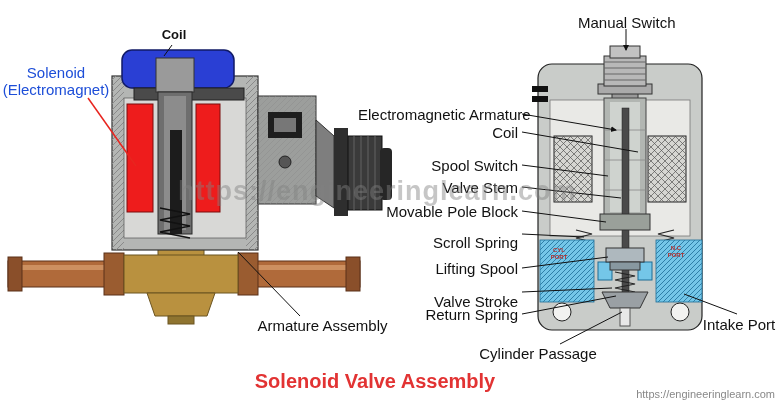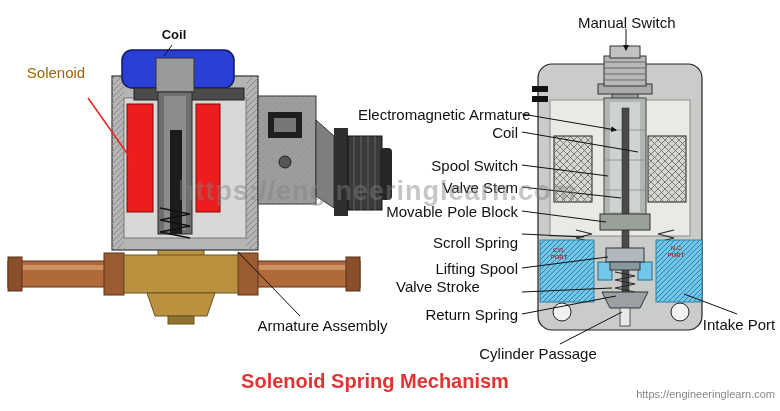--- a/index.html
+++ b/index.html
@@ -3,21 +3,21 @@
 <meta charset="utf-8">
 <style>
   html,body{margin:0;padding:0;background:#fff;}
   #stage{position:relative;width:780px;height:411px;background:#ffffff;overflow:hidden;
          font-family:"Liberation Sans",sans-serif;}
   #diagram-svg{position:absolute;left:0;top:0;}
   .label{position:absolute;font-size:15px;color:#111;line-height:1.15;white-space:nowrap;}
   .label.center{text-align:center;}
   .label.right{text-align:right;}
   .label.wrap{white-space:normal;}
-  .label.red{color:#a16207;}
+  .label.red{color:#1d4ed8;}
   .port-label{position:absolute;font-size:6px;font-weight:bold;color:#b03030;text-align:center;
               line-height:1.15;white-space:normal;}
   #title{position:absolute;left:185px;top:370px;width:380px;text-align:center;
          font-size:20px;font-weight:bold;color:#e23333;}
   #watermark-center{position:absolute;left:178px;top:176px;font-size:27px;font-weight:bold;
          color:rgba(128,128,128,0.45);letter-spacing:1px;}
   #watermark-corner{position:absolute;left:590px;top:388px;width:185px;text-align:right;
          font-size:11px;color:#888;}
 </style>
 </head>
@@ -170,39 +170,40 @@
         <line x1="560" y1="344" x2="622" y2="312"></line>
         <line x1="737" y1="314" x2="684" y2="294"></line>
       </g>
     </g>
   </svg>
 
   <div class="label center" style="left:148px;top:28px;width:52px;font-size:13px;font-weight:bold;">Coil</div>
 
   <div class="label center red wrap" style="left:2px;top:64px;width:108px;">
     <div>Solenoid</div>
+    <div>(Electromagnet)</div>
   </div>
 
   <div class="label center" style="left:250px;top:317px;width:145px;">Armature Assembly</div>
 
   <div class="label center" style="left:578px;top:14px;width:96px;">Manual Switch</div>
 
   <div class="label right" style="left:358px;top:106px;width:160px;">Electromagnetic Armature</div>
   <div class="label right" style="left:358px;top:124px;width:160px;">Coil</div>
   <div class="label right" style="left:358px;top:157px;width:160px;">Spool Switch</div>
   <div class="label right" style="left:358px;top:179px;width:160px;">Valve Stem</div>
   <div class="label right" style="left:358px;top:203px;width:160px;">Movable Pole Block</div>
   <div class="label right" style="left:358px;top:226px;width:160px;margin-top:8px;">Scroll Spring</div>
   <div class="label right" style="left:358px;top:260px;width:160px;">Lifting Spool</div>
-  <div class="label right" style="left:358px;top:278px;width:160px;text-align:center;">Valve Stroke</div>
+  <div class="label right" style="left:358px;top:293px;width:160px;">Valve Stroke</div>
   <div class="label right" style="left:358px;top:306px;width:160px;">Return Spring</div>
 
   <div class="label center" style="left:478px;top:345px;width:120px;">Cylinder Passage</div>
   <div class="label center" style="left:700px;top:316px;width:78px;">Intake Port</div>
 
   <div class="port-label" style="left:545px;top:247px;width:28px;">CYL PORT</div>
   <div class="port-label" style="left:663px;top:245px;width:26px;">N.C PORT</div>
 
-  <div id="title">Solenoid Spring Mechanism</div>
+  <div id="title">Solenoid Valve Assembly</div>
   <div id="watermark-center">https://engineeringlearn.com</div>
   <div id="watermark-corner">https://engineeringlearn.com</div>
 
 </div>
 
 </body></html>

